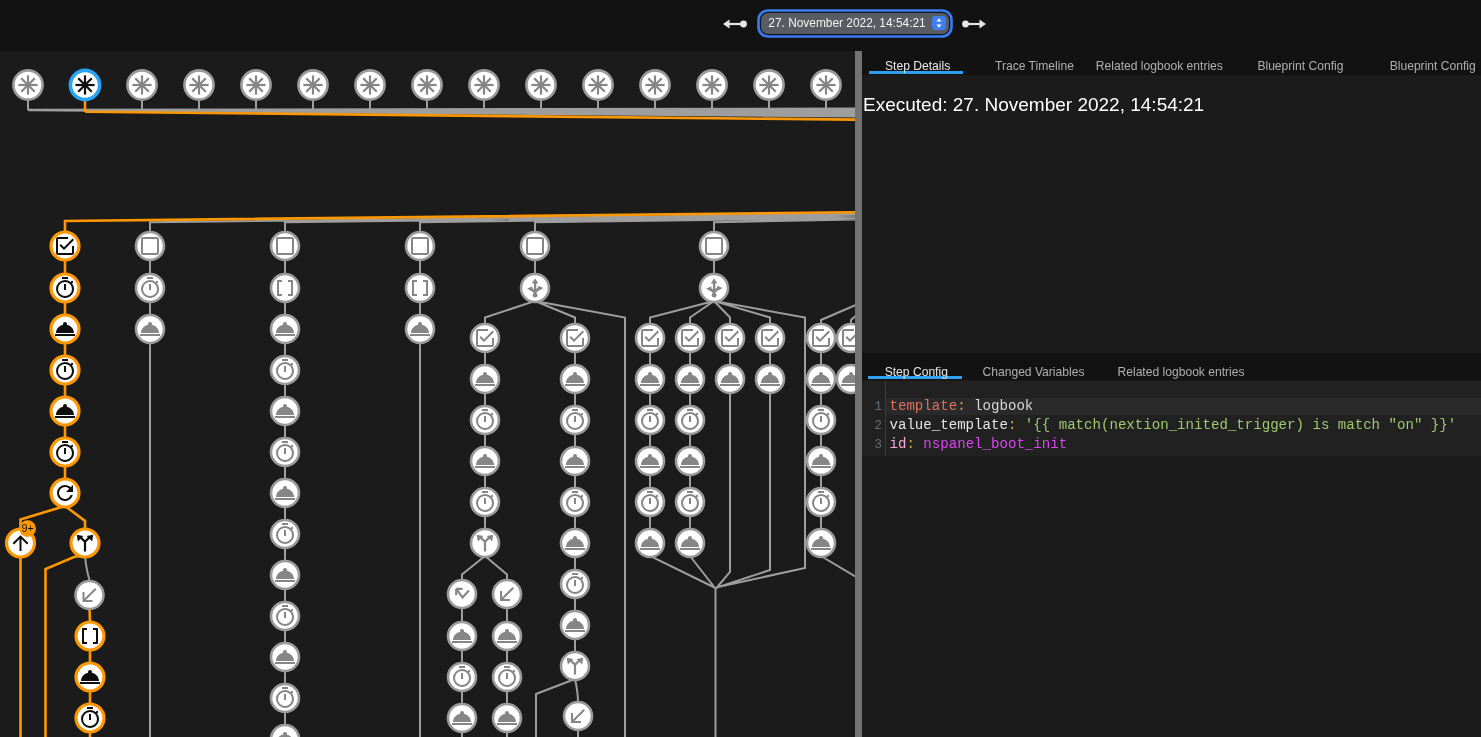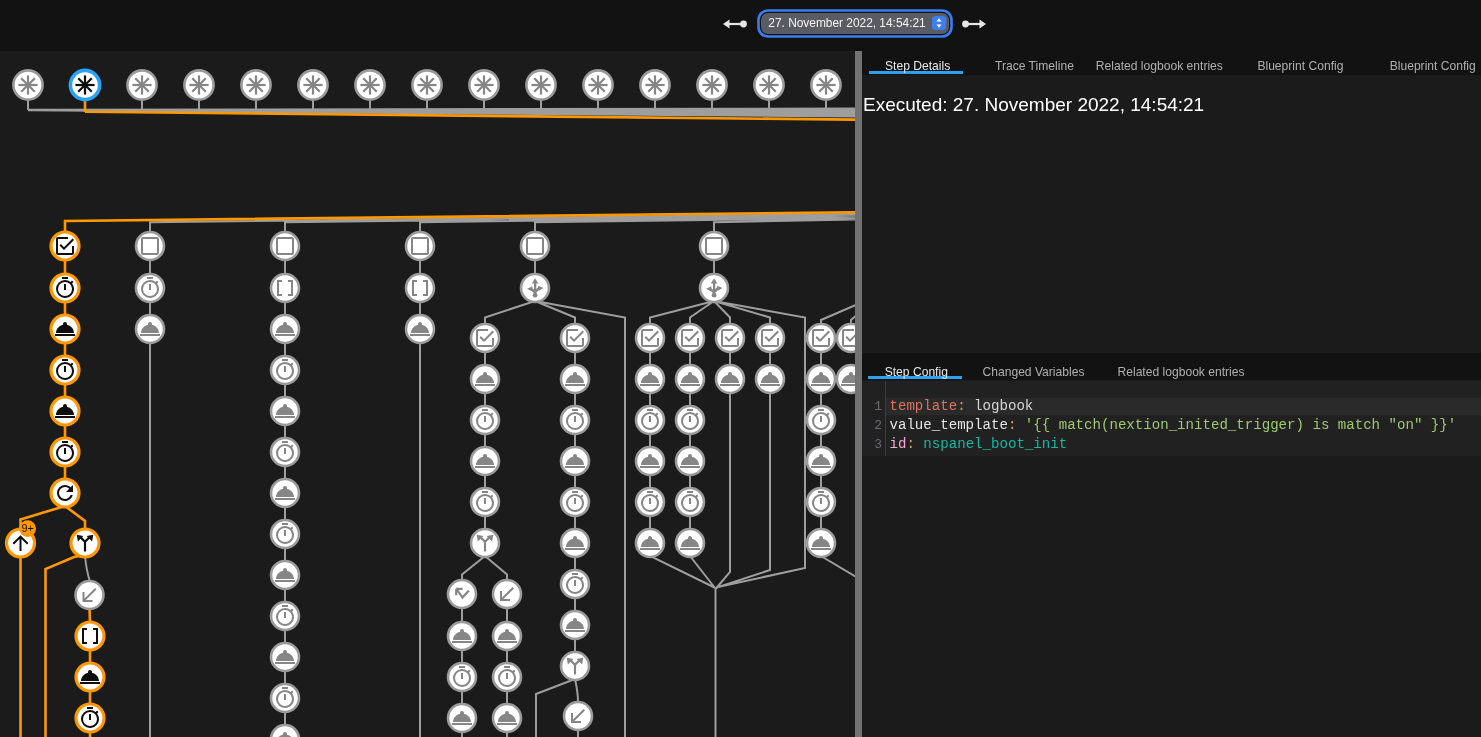--- a/index.html
+++ b/index.html
@@ -712,14 +712,14 @@
   <span class="tabtxt" style="left:255.5px;top:313.5px">Related logbook entries</span>
 
   <div class="abs" style="left:0;top:330px;width:626px;height:74.5px;background:#212121">
     <div class="abs" style="left:23px;top:16.5px;width:603px;height:17px;background:#2a2a2a"></div>
     <div class="abs" style="left:22.5px;top:0;width:1px;height:74.5px;background:#3d3d3d"></div>
     <div class="abs mono" style="left:0;top:15.5px;width:20px;text-align:right;color:#656c73;font-size:13px">1
 2
 3</div>
     <div class="abs mono" style="left:27.5px;top:15.5px"><span style="color:#e0715f">template</span><span style="color:#d4a04c">:</span> <span style="color:#d6d6d6">logbook</span>
 <span style="color:#e5e5e5">value_template</span><span style="color:#d4a04c">:</span> <span style="color:#9fc96f">'{{ match(nextion_inited_trigger) is match "on" }}'</span>
-<span style="color:#f9a8d4">id</span><span style="color:#d4a04c">:</span> <span style="color:#14b8a6">nspanel_boot_init</span></div>
+<span style="color:#f9a8d4">id</span><span style="color:#d4a04c">:</span> <span style="color:#d946ef">nspanel_boot_init</span></div>
   </div>
 </div>
 </body></html>

